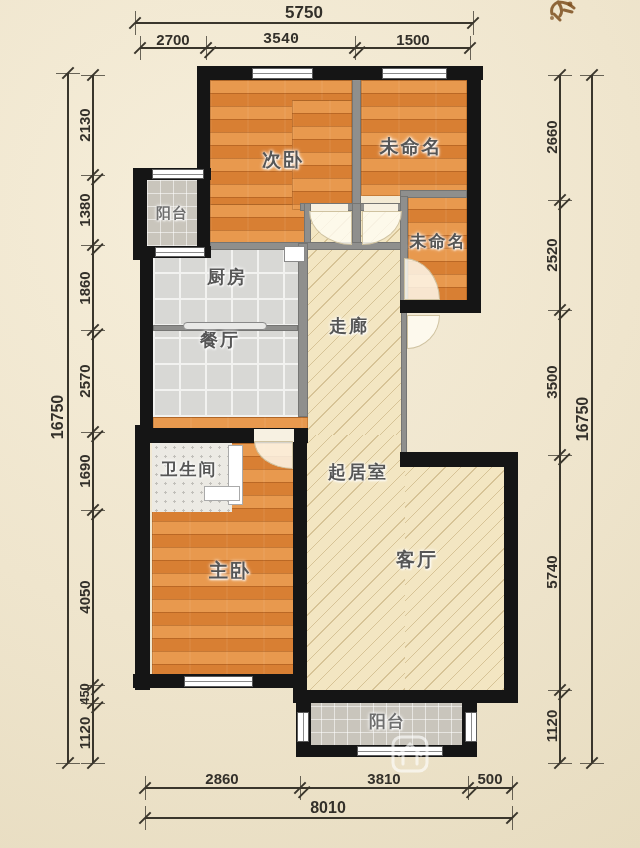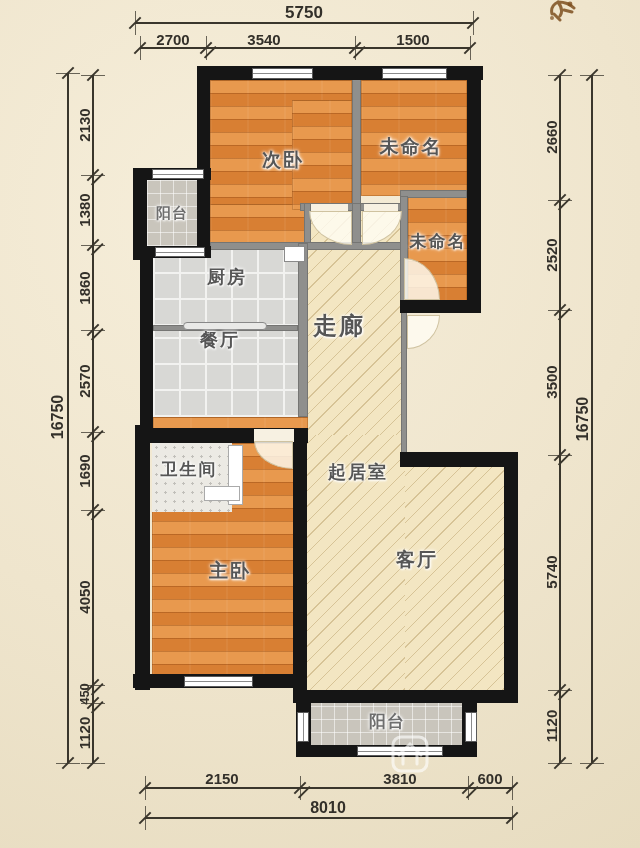--- a/index.html
+++ b/index.html
@@ -138,61 +138,61 @@
   <div class="win" style="left:183px;top:322px;width:84px;height:8px;border-radius:4px;background:#e9e9e7;border-color:#888;"></div>
   <div class="win" style="left:228px;top:445px;width:15px;height:60px;border-color:#aaa;"></div>
   <div class="win" style="left:204px;top:486px;width:36px;height:15px;border-color:#aaa;"></div>
 
   <div class="rl rls" style="left:172px;top:213px;">阳台</div>
   <div class="rl" style="left:283px;top:160px;">次卧</div>
   <div class="rl" style="left:411px;top:147px;">未命名</div>
   <div class="rl" style="left:438px;top:241px;font-size:17px;">未命名</div>
   <div class="rl" style="left:227px;top:277px;font-size:18px;">厨房</div>
   <div class="rl" style="left:220px;top:340px;font-size:18px;">餐厅</div>
-  <div class="rl" style="left:339px;top:326px;font-size:24px;">走廊</div>
+  <div class="rl" style="left:349px;top:326px;font-size:18px;">走廊</div>
   <div class="rl" style="left:189px;top:469px;font-size:17px;">卫生间</div>
   <div class="rl" style="left:358px;top:472px;font-size:18px;">起居室</div>
   <div class="rl" style="left:230px;top:571px;">主卧</div>
   <div class="rl" style="left:417px;top:560px;">客厅</div>
   <div class="rl rls" style="left:387px;top:721px;font-size:17px;">阳台</div>
 
   <div class="dline" style="left:135px;top:22px;width:338px;height:2px;"></div>
   <div class="dline" style="left:140px;top:47px;width:330px;height:2px;"></div>
   <div class="dline" style="left:67px;top:73px;width:2px;height:690px;"></div>
   <div class="dline" style="left:92px;top:75px;width:2px;height:688px;"></div>
   <div class="dline" style="left:559px;top:75px;width:2px;height:688px;"></div>
   <div class="dline" style="left:591px;top:75px;width:2px;height:688px;"></div>
   <div class="dline" style="left:145px;top:787px;width:367px;height:2px;"></div>
   <div class="dline" style="left:145px;top:817px;width:367px;height:2px;"></div>
 
   <div class="dlh" style="left:304px;top:13px;font-size:17px;">5750</div>
   <div class="dlh" style="left:173px;top:39px;">2700</div>
-  <div class="dlh" style="left:264px;top:39px;">3540</div>
+  <div class="dlh" style="left:281px;top:39px;font-family:Liberation Mono, monospace;">3540</div>
   <div class="dlh" style="left:413px;top:39px;">1500</div>
 
   <div class="dlv" style="left:58px;top:417px;font-size:16px;">16750</div>
   <div class="dlv" style="left:84px;top:125px;">2130</div>
   <div class="dlv" style="left:84px;top:210px;">1380</div>
   <div class="dlv" style="left:84px;top:288px;">1860</div>
   <div class="dlv" style="left:84px;top:381px;">2570</div>
   <div class="dlv" style="left:84px;top:471px;">1690</div>
   <div class="dlv" style="left:84px;top:597px;">4050</div>
   <div class="dlv" style="left:84px;top:694px;font-size:13px;">450</div>
   <div class="dlv" style="left:84px;top:733px;">1120</div>
 
   <div class="dlv" style="left:551px;top:137px;">2660</div>
   <div class="dlv" style="left:551px;top:255px;">2520</div>
   <div class="dlv" style="left:551px;top:382px;">3500</div>
   <div class="dlv" style="left:551px;top:572px;">5740</div>
   <div class="dlv" style="left:551px;top:726px;">1120</div>
   <div class="dlv" style="left:583px;top:419px;font-size:16px;">16750</div>
 
-  <div class="dlh" style="left:222px;top:778px;">2150</div>
-  <div class="dlh" style="left:400px;top:778px;">3810</div>
-  <div class="dlh" style="left:490px;top:778px;">600</div>
+  <div class="dlh" style="left:222px;top:778px;">2860</div>
+  <div class="dlh" style="left:384px;top:778px;">3810</div>
+  <div class="dlh" style="left:490px;top:778px;">500</div>
   <div class="dlh" style="left:328px;top:808px;font-size:16px;">8010</div>
 
   <div id="wm">
     <svg width="38" height="38" viewBox="0 0 38 38">
       <rect x="2" y="2" width="34" height="34" rx="8" fill="none" stroke="#ffffff" stroke-width="3"></rect>
       <path d="M8 20 L19 9 L30 20" fill="none" stroke="#ffffff" stroke-width="3" stroke-linecap="round"></path>
       <path d="M12 20 V29 M26 20 V29" fill="none" stroke="#ffffff" stroke-width="3" stroke-linecap="round"></path>
     </svg>
   </div>
 

